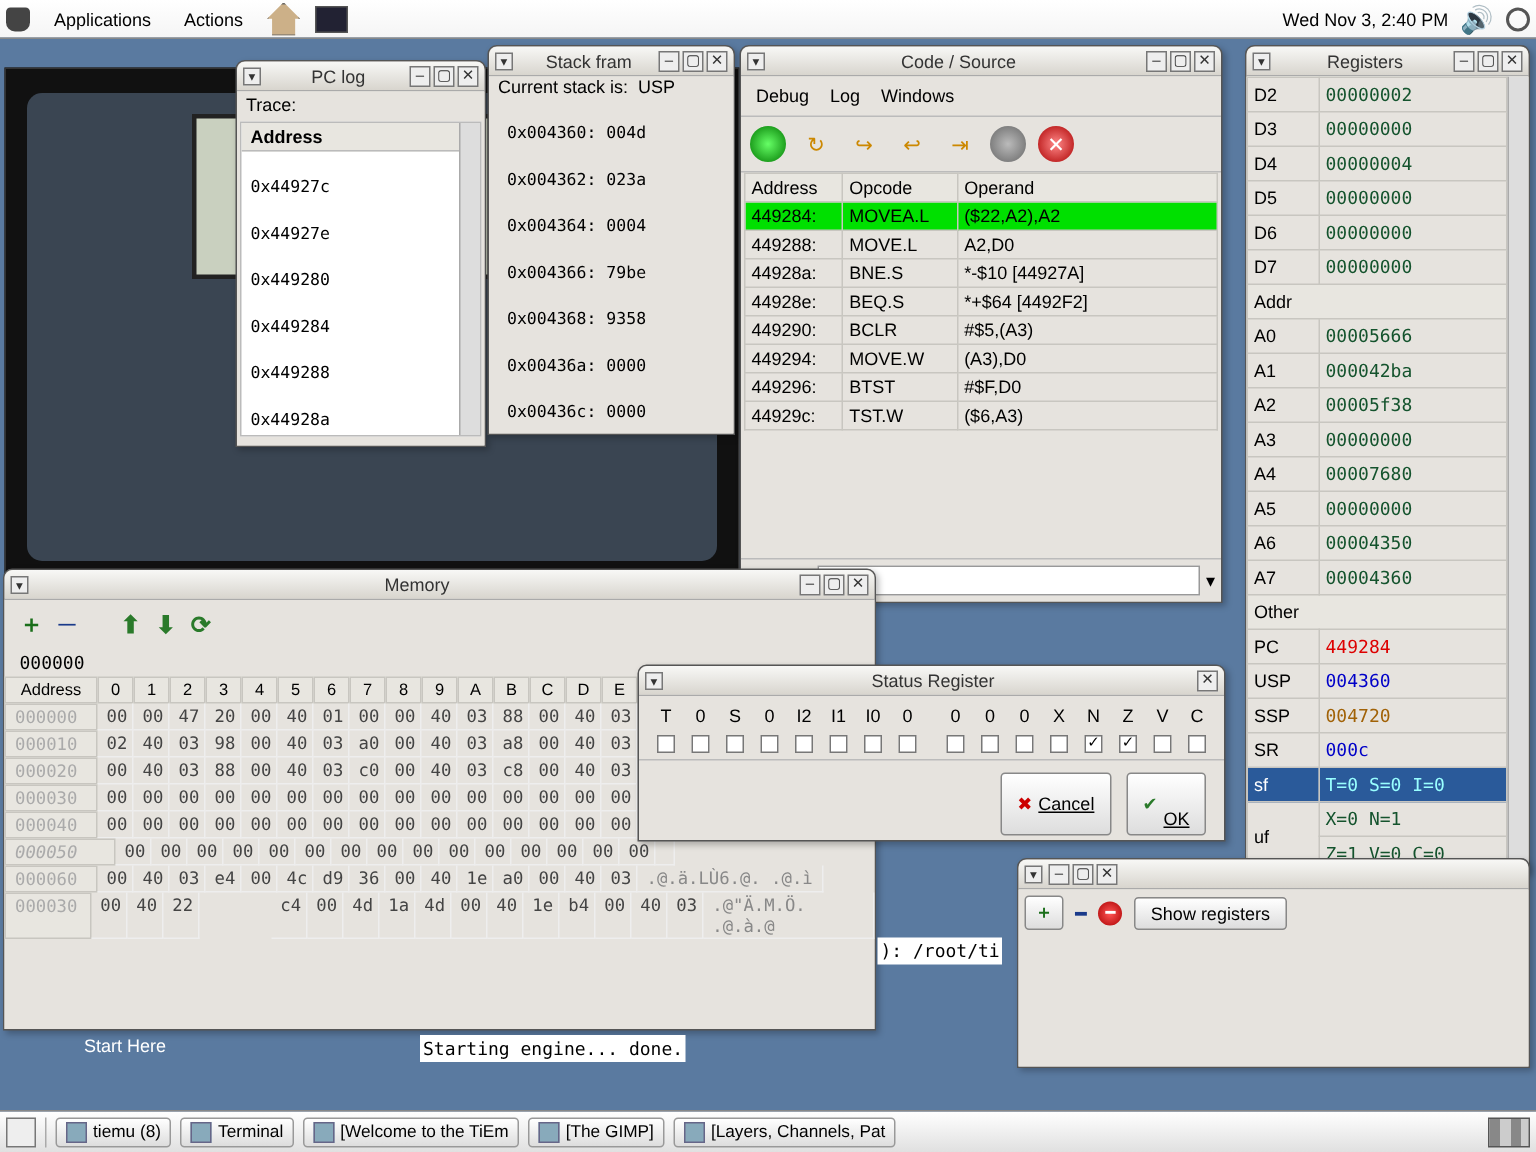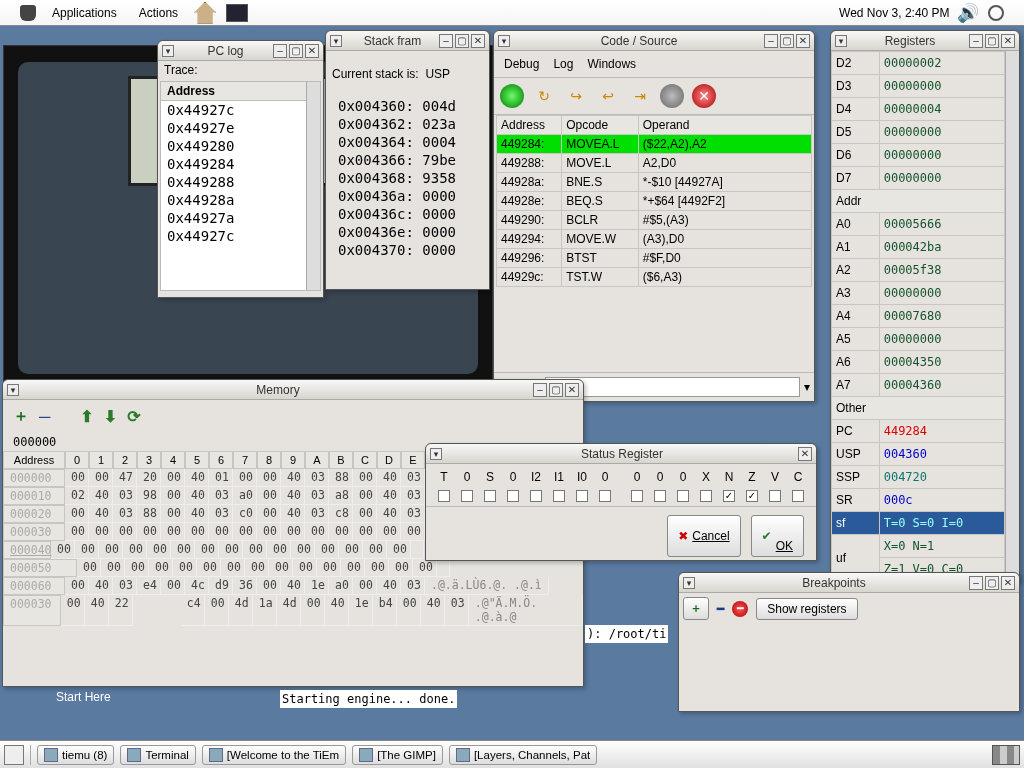--- a/index.html
+++ b/index.html
@@ -1,32 +1,32 @@
 <!DOCTYPE html>
 <html><head>
 <meta charset="utf-8">
 <style>
 * { box-sizing: border-box; margin: 0; padding: 0; font-family: "Helvetica", Arial, sans-serif; font-size: 12px; }
 body { width: 1024px; height: 768px; background: #5a7aa0; position: relative; overflow: hidden; color: #000; }
-.panel { background: linear-gradient(#fff,#f5f5f5); border-bottom: 1px solid #888; height: 26px; display: flex; align-items: center; padding: 0 20px; }
+.panel { background: linear-gradient(#fff,#f5f5f5); border-bottom: 1px solid #888; height: 26px; display: flex; align-items: center; padding: 0 4px; }
 .panel .left { display: flex; gap: 10px; align-items: center; }
 .panel .right { margin-left: auto; display: flex; gap: 8px; align-items: center; }
 .menu-label { padding: 2px 6px; }
 .gnome-foot { width:16px; height:16px; background:#444; border-radius:3px 3px 6px 6px; }
 .window { position: absolute; background: #e6e3de; border: 1px solid #555; border-radius: 6px 6px 0 0; box-shadow: 2px 2px 4px rgba(0,0,0,.25); display:flex; flex-direction:column; }
 .titlebar { height: 20px; background: linear-gradient(#f8f8f6,#d8d5ce); border-bottom: 1px solid #aaa; border-radius: 6px 6px 0 0; display: flex; align-items: center; padding: 0 4px; font-size: 12px; color:#333;}
 .titlebar .winmenu { width:12px; height:12px; border:1px solid #777; margin-right:4px; background:#eee; display:inline-flex; align-items:center; justify-content:center; font-size:9px;}
 .titlebar .title { flex:1; text-align:center; overflow:hidden; white-space:nowrap; }
 .titlebar .btns { display:flex; gap:2px; }
 .wbtn { width:14px; height:14px; border:1px solid #777; background:#eee; font-size:10px; line-height:12px; text-align:center; }
 .win-body { flex:1; overflow:hidden; background:#e6e3de; }
 .toolbar { display:flex; gap:8px; padding:6px; border-bottom:1px solid #bbb; align-items:center;}
 .toolbtn { width:24px; height:24px; border-radius:12px; display:flex; align-items:center; justify-content:center; font-size:14px; }
 .list { background:#fff; overflow:hidden; border:1px solid #bbb; margin:2px;}
-.list-row { padding:1px 6px; white-space:nowrap; font-family: "DejaVu Sans Mono","Menlo",monospace; font-size:14px; }
+.list-row { padding:1px 6px; white-space:nowrap; font-family: "DejaVu Sans Mono","Menlo",monospace; font-size:11px;margin-top:16px; }
 .list-hdr { background:#e8e6e0; border-bottom:1px solid #bbb; padding:2px 6px; font-weight:bold;}
 table.grid { border-collapse:collapse; width:100%; }
 table.grid th, table.grid td { border:1px solid #c8c6c0; padding:2px 4px; text-align:left; font-size:12px; white-space:nowrap; }
 table.grid th { background:#e8e6e0; font-weight:normal; }
 .code-row.sel td { background:#00e000; }
 .reg-val { color:#14532d; font-family:monospace;}
 .reg-name { padding-left:10px;}
 .sr-chk { width:12px; height:12px; border:1px solid #777; background:#fff; display:inline-block; text-align:center; font-size:10px; line-height:10px;}
 .sr-chk.on::after{content:"✓";}
 .btn { border:1px solid #888; background:linear-gradient(#fff,#ddd); padding:3px 10px; border-radius:3px; display:inline-flex; align-items:center; gap:4px;}
@@ -109,21 +109,21 @@
   <div class="titlebar">
     <span class="winmenu">▾</span>
     <span class="title">Stack fram</span>
     <span class="btns">
         <span class="wbtn">–</span>
         <span class="wbtn">▢</span>
         <span class="wbtn">✕</span>
       </span>
   </div>
   <div class="win-body">
-    <div style="padding:16px 6px;">
+    <div style="padding:0 6px;">
       <span>Current stack is:</span>&nbsp;&nbsp;<span>USP</span>
     </div>
     <div id="stack-rows" style="padding:0 6px;" class="mono">
         <div class="list-row">0x004360: 004d</div>
         <div class="list-row">0x004362: 023a</div>
         <div class="list-row">0x004364: 0004</div>
         <div class="list-row">0x004366: 79be</div>
         <div class="list-row">0x004368: 9358</div>
         <div class="list-row">0x00436a: 0000</div>
         <div class="list-row">0x00436c: 0000</div>
@@ -297,21 +297,21 @@
           <tr class="reg-row">
             <td class="reg-name">PC</td>
             <td class="reg-val" style="color:#d00">449284</td>
           </tr>
           <tr class="reg-row">
             <td class="reg-name">USP</td>
             <td class="reg-val" style="color:#0000c8">004360</td>
           </tr>
           <tr class="reg-row">
             <td class="reg-name">SSP</td>
-            <td class="reg-val" style="color:#0f766e">004720</td>
+            <td class="reg-val" style="color:#a16207">004720</td>
           </tr>
           <tr class="reg-row">
             <td class="reg-name">SR</td>
             <td class="reg-val" style="color:#0000c8">000c</td>
           </tr>
           <tr class="reg-row sel">
             <td class="reg-name">sf</td>
             <td class="reg-val">T=0  S=0  I=0</td>
           </tr>
           <tr class="reg-row">
@@ -436,40 +436,40 @@
           <div style="width:24px;">00</div>
           <div style="width:24px;">00</div>
           <div style="width:24px;">00</div>
           <div style="width:24px;">00</div>
           <div style="width:24px;">00</div>
           <div style="width:24px;">00</div>
           <div style="width:24px;">00</div>
           <div style="color:#888;"></div>
         </div>
         <div class="mem-row">
-          <div style="width:48px;text-decoration:underline;">000040</div>
+          <div style="width:62px;">000040</div>
           <div style="width:24px;">00</div>
           <div style="width:24px;">00</div>
           <div style="width:24px;">00</div>
           <div style="width:24px;">00</div>
           <div style="width:24px;">00</div>
           <div style="width:24px;">00</div>
           <div style="width:24px;">00</div>
           <div style="width:24px;">00</div>
           <div style="width:24px;">00</div>
           <div style="width:24px;">00</div>
           <div style="width:24px;">00</div>
           <div style="width:24px;">00</div>
           <div style="width:24px;">00</div>
           <div style="width:24px;">00</div>
           <div style="width:24px;">00</div>
           <div style="color:#888;"></div>
         </div>
         <div class="mem-row">
-          <div style="width:74px;">000050</div>
+          <div style="width:74px;font-style:italic;">000050</div>
           <div style="width:24px;">00</div>
           <div style="width:24px;">00</div>
           <div style="width:24px;">00</div>
           <div style="width:24px;">00</div>
           <div style="width:24px;">00</div>
           <div style="width:24px;">00</div>
           <div style="width:24px;">00</div>
           <div style="width:24px;">00</div>
           <div style="width:24px;">00</div>
           <div style="width:24px;">00</div>
@@ -584,21 +584,20 @@
           <span style="color:#2a7a2a;">✔</span>
           <span style="text-decoration:underline;margin-top:20px;">OK</span>
         </button>
     </div>
   </div>
 </div>
 
 <div class="window" style="left:678px; top:572px; width:342px; height:140px;">
   <div class="titlebar">
     <span class="winmenu">▾</span>
-    <span class="title">Breakpoints</span>
     <span class="btns">
         <span class="wbtn">–</span>
         <span class="wbtn">▢</span>
         <span class="wbtn">✕</span>
       </span>
   </div>
   <div class="win-body">
     <div style="display:flex; align-items:center; gap:8px; padding:4px;">
       <span class="btn" style="padding:2px 6px;">
           <b style="color:#1a6e1a;">＋</b>

